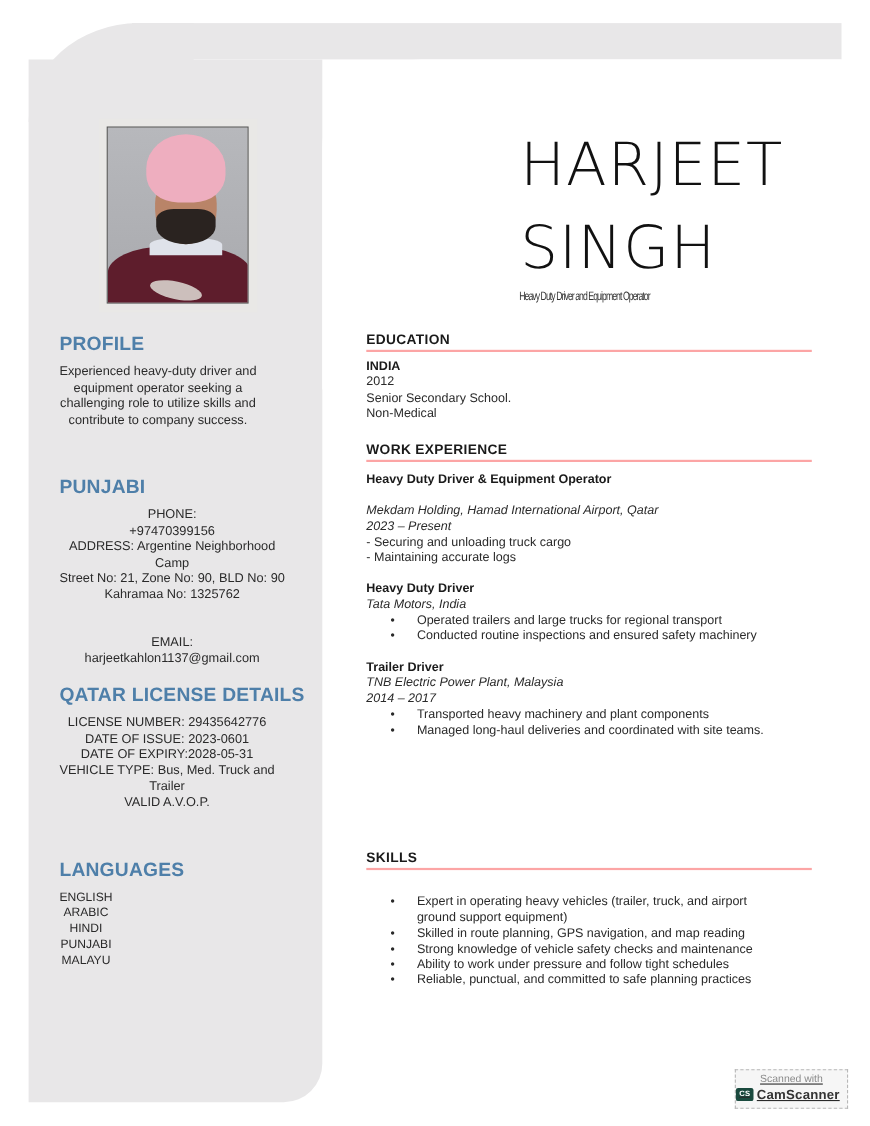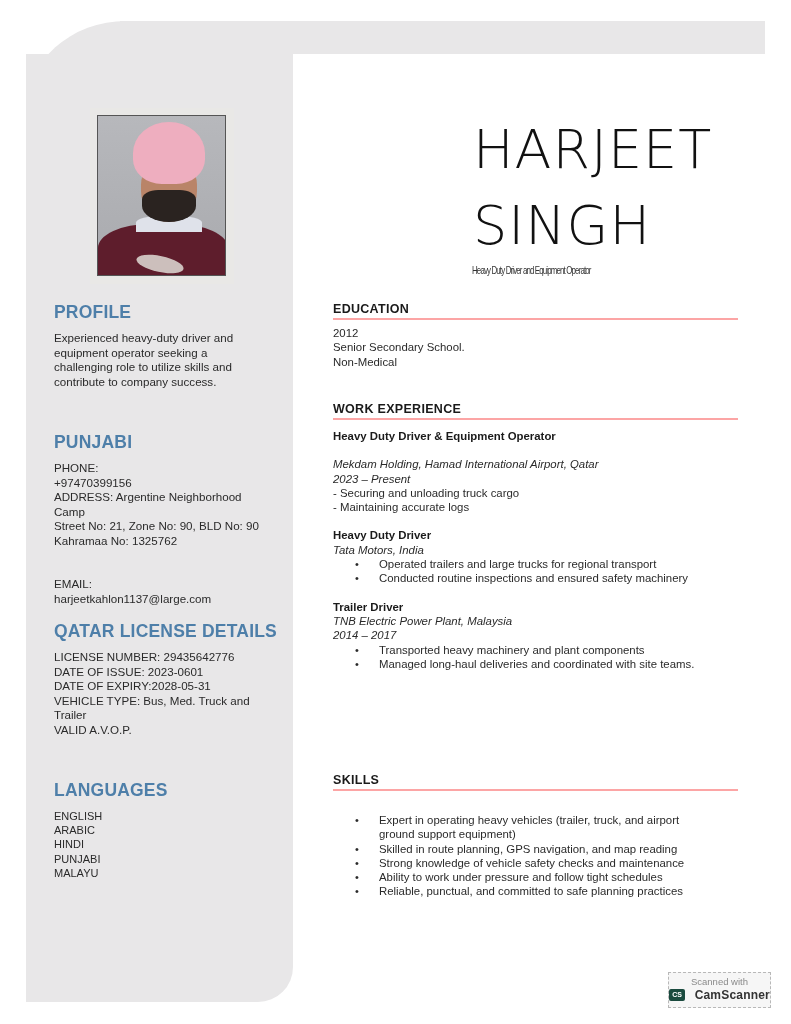--- a/index.html
+++ b/index.html
@@ -24,35 +24,35 @@
     .sweater { position: absolute; left: 0; top: 108px; width: 130px; height: 60px; background: #5e1d2c; border-radius: 40% 40% 0 0; }
     .sweater-pattern { position: absolute; left: 38px; top: 140px; width: 48px; height: 16px; background: #d8d2cc; border-radius: 50%; transform: rotate(12deg); opacity: .9; }
 
     .name { position: absolute; left: 473px; top: 112px; font-family: "DejaVu Sans", sans-serif; font-weight: 300;
       font-size: 54px; line-height: 76px; color: #111; letter-spacing: 1px; font-stretch: condensed; }
     .name span { display: block; }
     .subtitle { position: absolute; left: 472px; top: 264px; font-size: 11px; letter-spacing: -1.2px; color: #333; transform: scaleX(0.72); transform-origin: left; }
 
     .left-section-title { position: absolute; left: 54px; color: #4e7fa9; font-weight: bold; font-size: 17.5px; letter-spacing: 0.2px; }
     .left-text { position: absolute; left: 54px; font-size: 11.6px; line-height: 14.5px; color: #2a2a2a; }
-    .left-text div { white-space: nowrap; }
+    .left-text div { white-space: nowrap; text-align: center; }
 
     .right-section { position: absolute; left: 333px; width: 405px; }
     .rs-title { font-weight: bold; font-size: 12.5px; color: #1a1a1a; letter-spacing: 0.3px; padding-bottom: 2px; border-bottom: 2px solid #fca5a5; }
     .rs-body { font-size: 11.4px; line-height: 14.3px; color: #2a2a2a; margin-top: 6px; }
     .bold { font-weight: bold; color: #1a1a1a; }
     .ital { font-style: italic; }
     ul.bullets { list-style: none; margin-left: 22px; }
     ul.bullets li { position: relative; padding-left: 24px; }
     ul.bullets li::before { content: "•"; position: absolute; left: 0; top: 0; font-size: 11px; }
     .dash-item { padding-left: 7px; text-indent: -7px; }
 
-    .camscanner { position: absolute; left: 668px; top: 972px; width: 103px; height: 36px; border: 1px dashed #b8b8b8; background: #f6f6f6; text-align: center; }
+    .camscanner { position: absolute; left: 668px; top: 972px; width: 103px; height: 36px; border: 1px dashed #b8b8b8; background: #f6f6f6; text-align: center; text-decoration: underline; }
     .cs-top { font-size: 9.5px; color: #8a8a8a; margin-top: 3px; }
-    .cs-bottom { display: flex; align-items: center; justify-content: space-between; margin-top: 1px; }
+    .cs-bottom { display: flex; align-items: center; justify-content: flex-start; margin-top: 1px; }
     .cs-logo { width: 16px; height: 12px; background: #1a4a3e; color: #fff; font-size: 7px; font-weight: bold; line-height: 12px; border-radius: 2px; margin-right: 3px; }
     .cs-name { font-size: 12px; font-weight: bold; color: #333; letter-spacing: 0.2px; }
   </style>
 </head>
 <body>
 
 <div class="bg-shape top-band"></div>
 <div class="left-top-curve"></div>
 <div class="bg-shape left-panel"></div>
 <div class="white-curve-2"></div>
@@ -85,21 +85,21 @@
 <div class="left-section-title" style="top:432px;">PUNJABI</div>
 <div class="left-text" style="top:461px;">
   <div>PHONE:</div>
   <div>+97470399156</div>
   <div>ADDRESS: Argentine Neighborhood</div>
   <div>Camp</div>
   <div>Street No: 21, Zone No: 90, BLD No: 90</div>
   <div>Kahramaa No: 1325762</div>
   <div style="height:29px;"></div>
   <div>EMAIL:</div>
-  <div>harjeetkahlon1137@large.com</div>
+  <div>harjeetkahlon1137@gmail.com</div>
 </div>
 
 <div class="left-section-title" style="top:621px;">QATAR LICENSE DETAILS</div>
 <div class="left-text" style="top:650px;">
   <div>LICENSE NUMBER: 29435642776</div>
   <div>DATE OF ISSUE: 2023-0601</div>
   <div>DATE OF EXPIRY:2028-05-31</div>
   <div>VEHICLE TYPE: Bus, Med. Truck and</div>
   <div>Trailer</div>
   <div>VALID A.V.O.P.</div>
@@ -110,20 +110,21 @@
   <div>ENGLISH</div>
   <div>ARABIC</div>
   <div>HINDI</div>
   <div>PUNJABI</div>
   <div>MALAYU</div>
 </div>
 
 <div class="right-section" style="top:302px;">
   <div class="rs-title">EDUCATION</div>
   <div class="rs-body">
+    <div class="bold">INDIA</div>
     <div>2012</div>
     <div>Senior Secondary School.</div>
     <div>Non-Medical</div>
   </div>
 </div>
 
 <div class="right-section" style="top:402px;">
   <div class="rs-title">WORK EXPERIENCE</div>
   <div class="rs-body" style="margin-top:9px;">
     <div class="bold">Heavy Duty Driver &amp; Equipment Operator</div>

